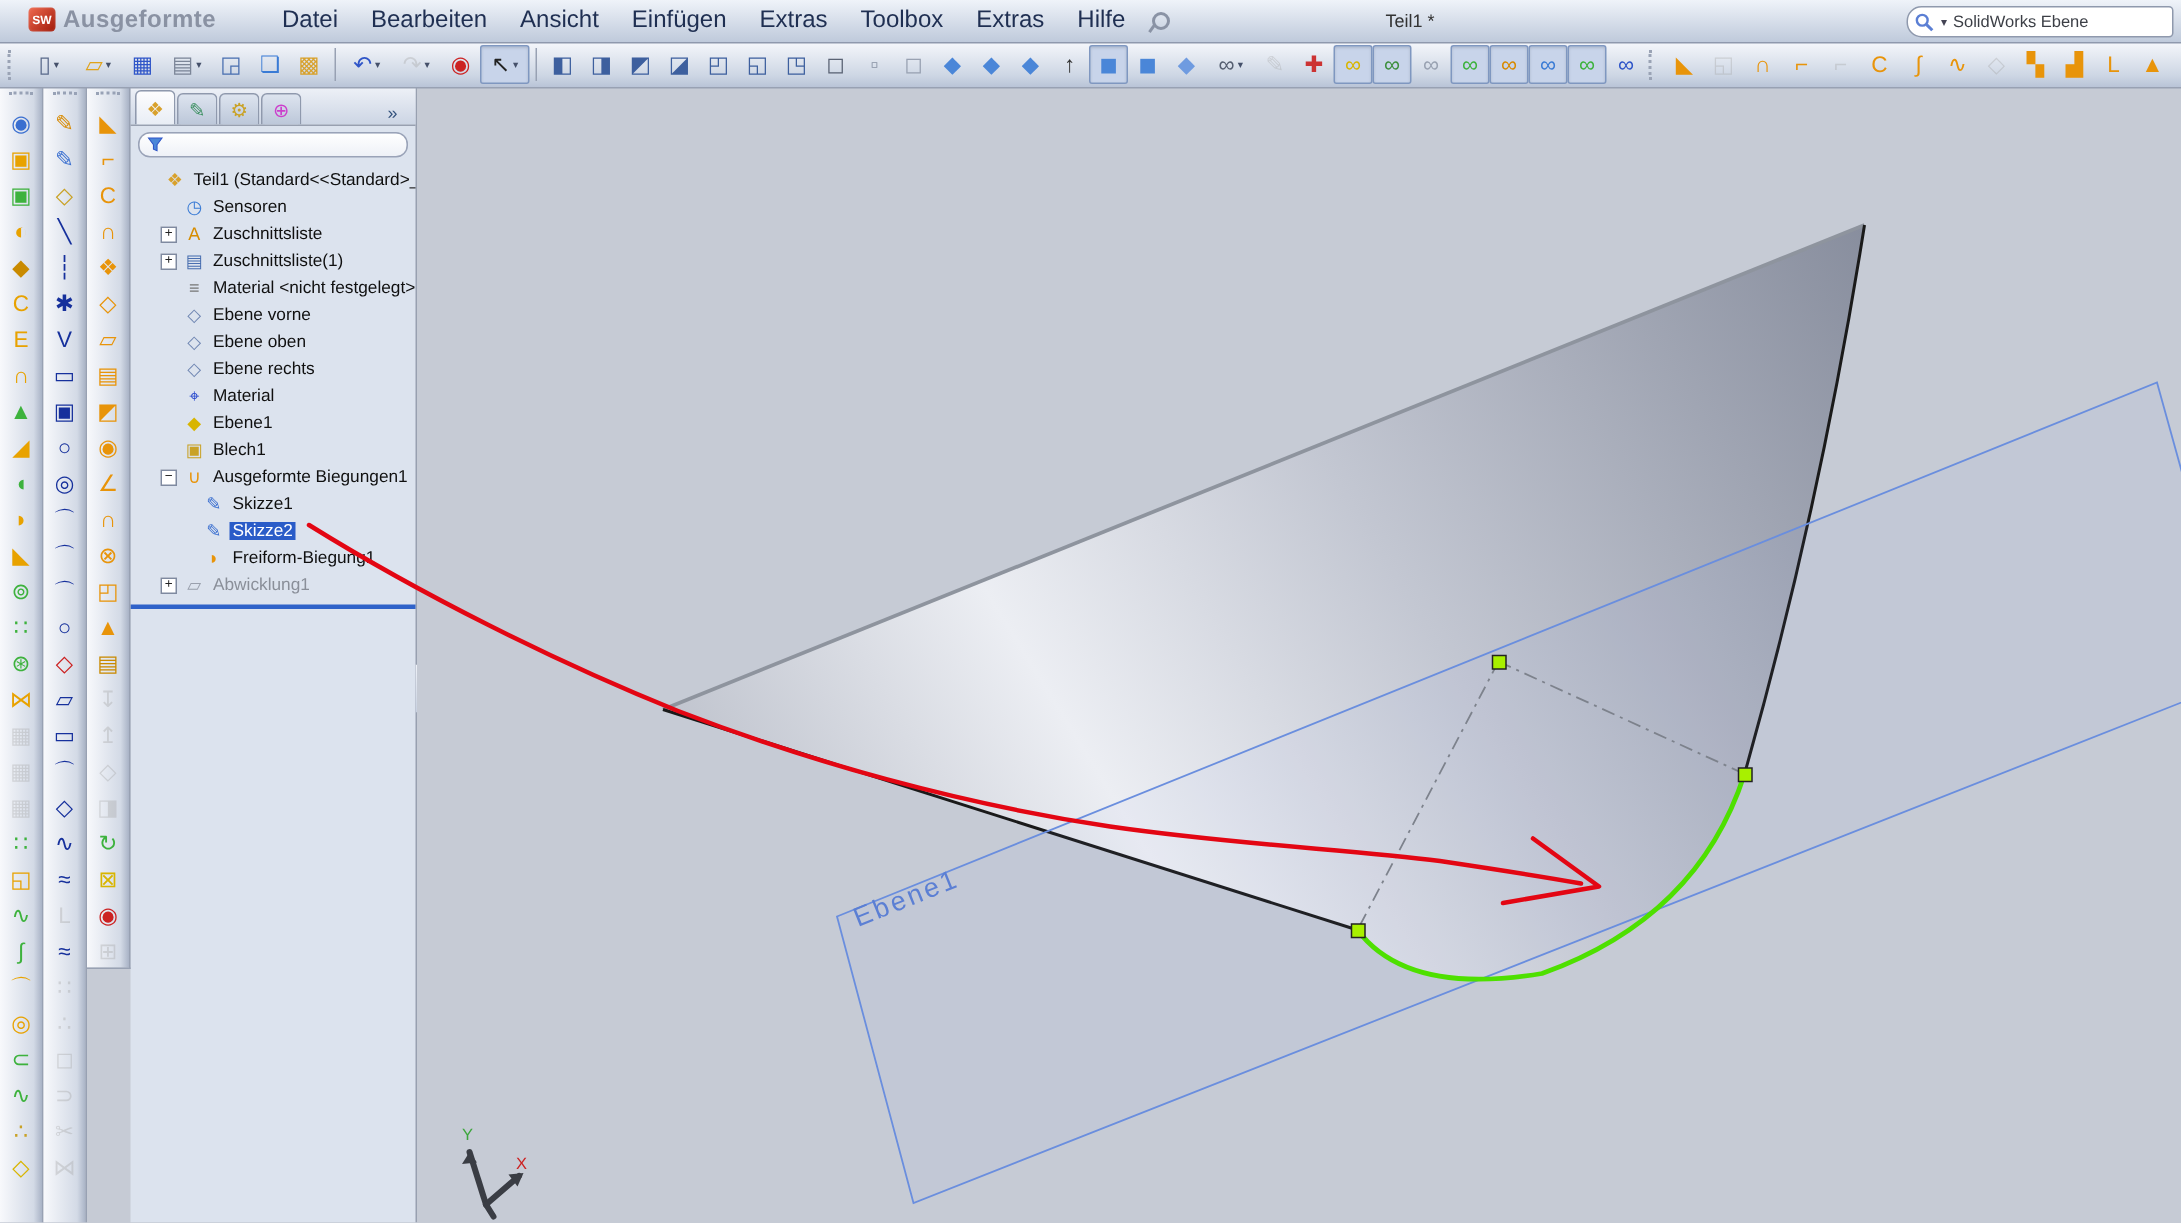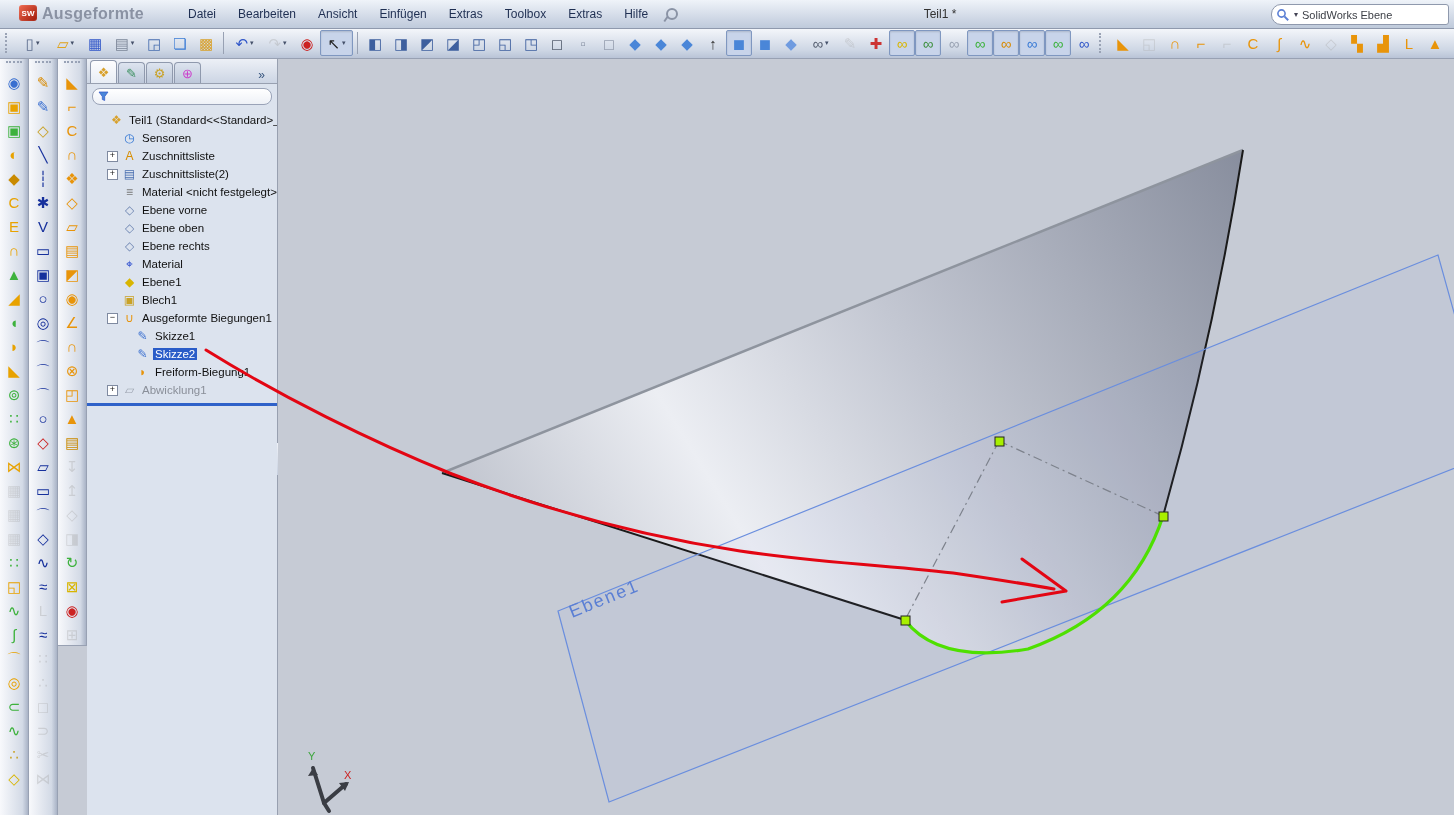--- a/index.html
+++ b/index.html
@@ -9,21 +9,21 @@
   
   .titlebar{position:absolute;top:0;left:0;right:0;height:28px;
     background:linear-gradient(#eff3f9,#cdd6e4 70%,#bfcadb);border-bottom:1px solid #8f99ad;
     display:flex;align-items:center;z-index:10}
   .logo-area{display:flex;align-items:flex-start;gap:5px;padding:0 19px;flex:none}
   .logo-cube{width:18px;height:16px;border-radius:3px;background:linear-gradient(135deg,#ef6a50,#a01808);
     color:#fff;font-size:8px;font-weight:bold;display:flex;align-items:center;justify-content:center;
     box-shadow:inset 0 0 2px #fff3}
   .logo-text{color:#8a92a3;font-weight:bold;font-size:16px;letter-spacing:.3px}
   .menubar{display:flex;margin-left:14px}
-  .menu-item{padding:4px 11px;color:#1f2f52;font-size:12px;border-radius:2px}
+  .menu-item{padding:4px 11px;color:#1f2f52;font-size:16px;border-radius:2px}
   .pin-wrap{width:16px;height:16px;margin-left:4px;position:relative}
   .pin-c{position:absolute;left:3px;top:2px;width:8px;height:8px;border:2px solid #8a93a5;border-radius:50%}
   .pin-t{position:absolute;left:2px;top:10px;width:2px;height:6px;background:#8a93a5;transform:rotate(35deg)}
   .doc-title{position:absolute;left:850px;width:180px;text-align:center;color:#333;font-size:12px}
   .search-box{position:absolute;right:5px;top:4px;width:168px;height:19px;background:#fff;
     border:1px solid #8f99ad;border-radius:10px 3px 3px 10px;display:flex;align-items:center;gap:4px;
     padding:0 4px 0 4px;color:#3c3f46;font-size:11px}
   .search-caret{font-size:8px;color:#445;line-height:1}
 
   
@@ -519,21 +519,21 @@
       <span class="tlabel">Sensoren</span>
     </div>
       <div class="trow" style="padding-left: 20px;">
       <span class="exp show">+</span>
       <span class="g ticon" style="color: rgb(215, 141, 0);">A</span>
       <span class="tlabel">Zuschnittsliste</span>
     </div>
       <div class="trow" style="padding-left: 20px;">
       <span class="exp show">+</span>
       <span class="g ticon" style="color: rgb(74, 111, 176);">▤</span>
-      <span class="tlabel">Zuschnittsliste(2)</span>
+      <span class="tlabel">Zuschnittsliste(1)</span>
     </div>
       <div class="trow" style="padding-left: 20px;">
       <span class="exp"></span>
       <span class="g ticon" style="color: rgb(119, 119, 119);">≡</span>
       <span class="tlabel">Material &lt;nicht festgelegt&gt;</span>
     </div>
       <div class="trow" style="padding-left: 20px;">
       <span class="exp"></span>
       <span class="g ticon" style="color: rgb(111, 134, 178);">◇</span>
       <span class="tlabel">Ebene vorne</span>

